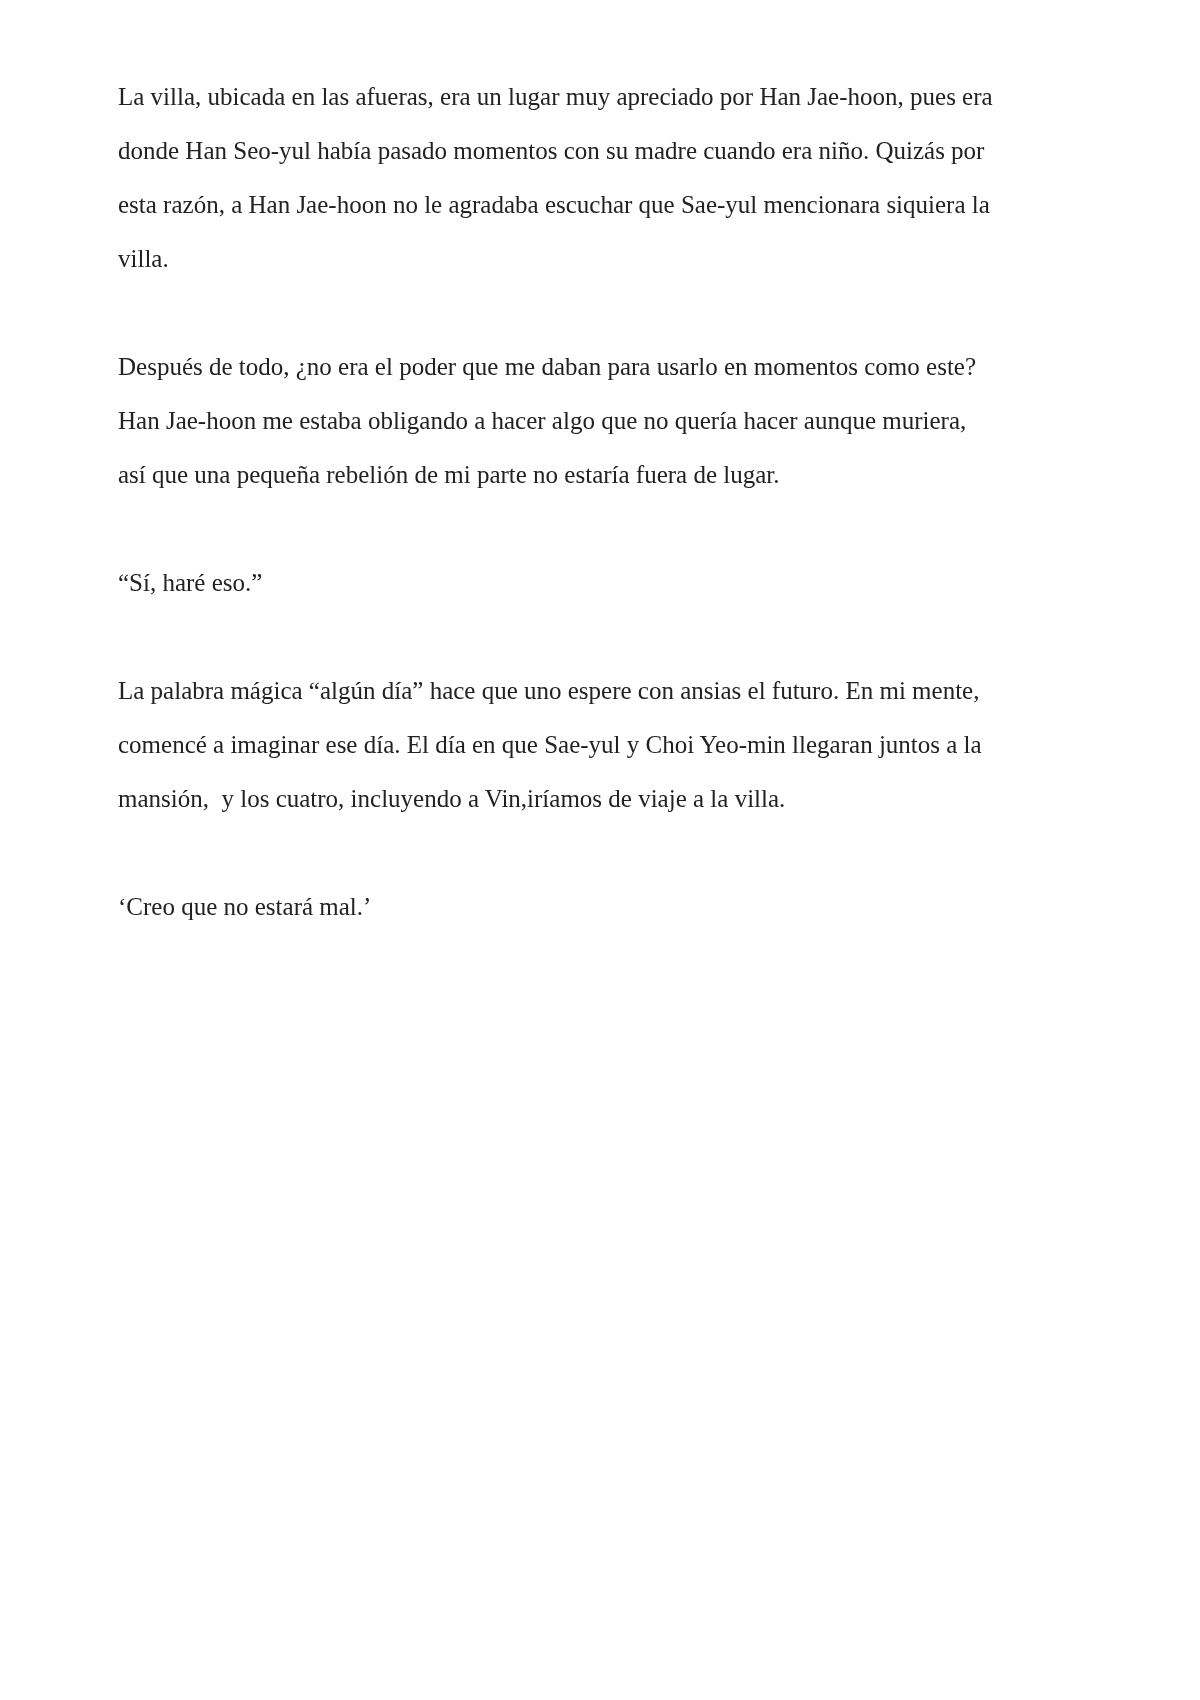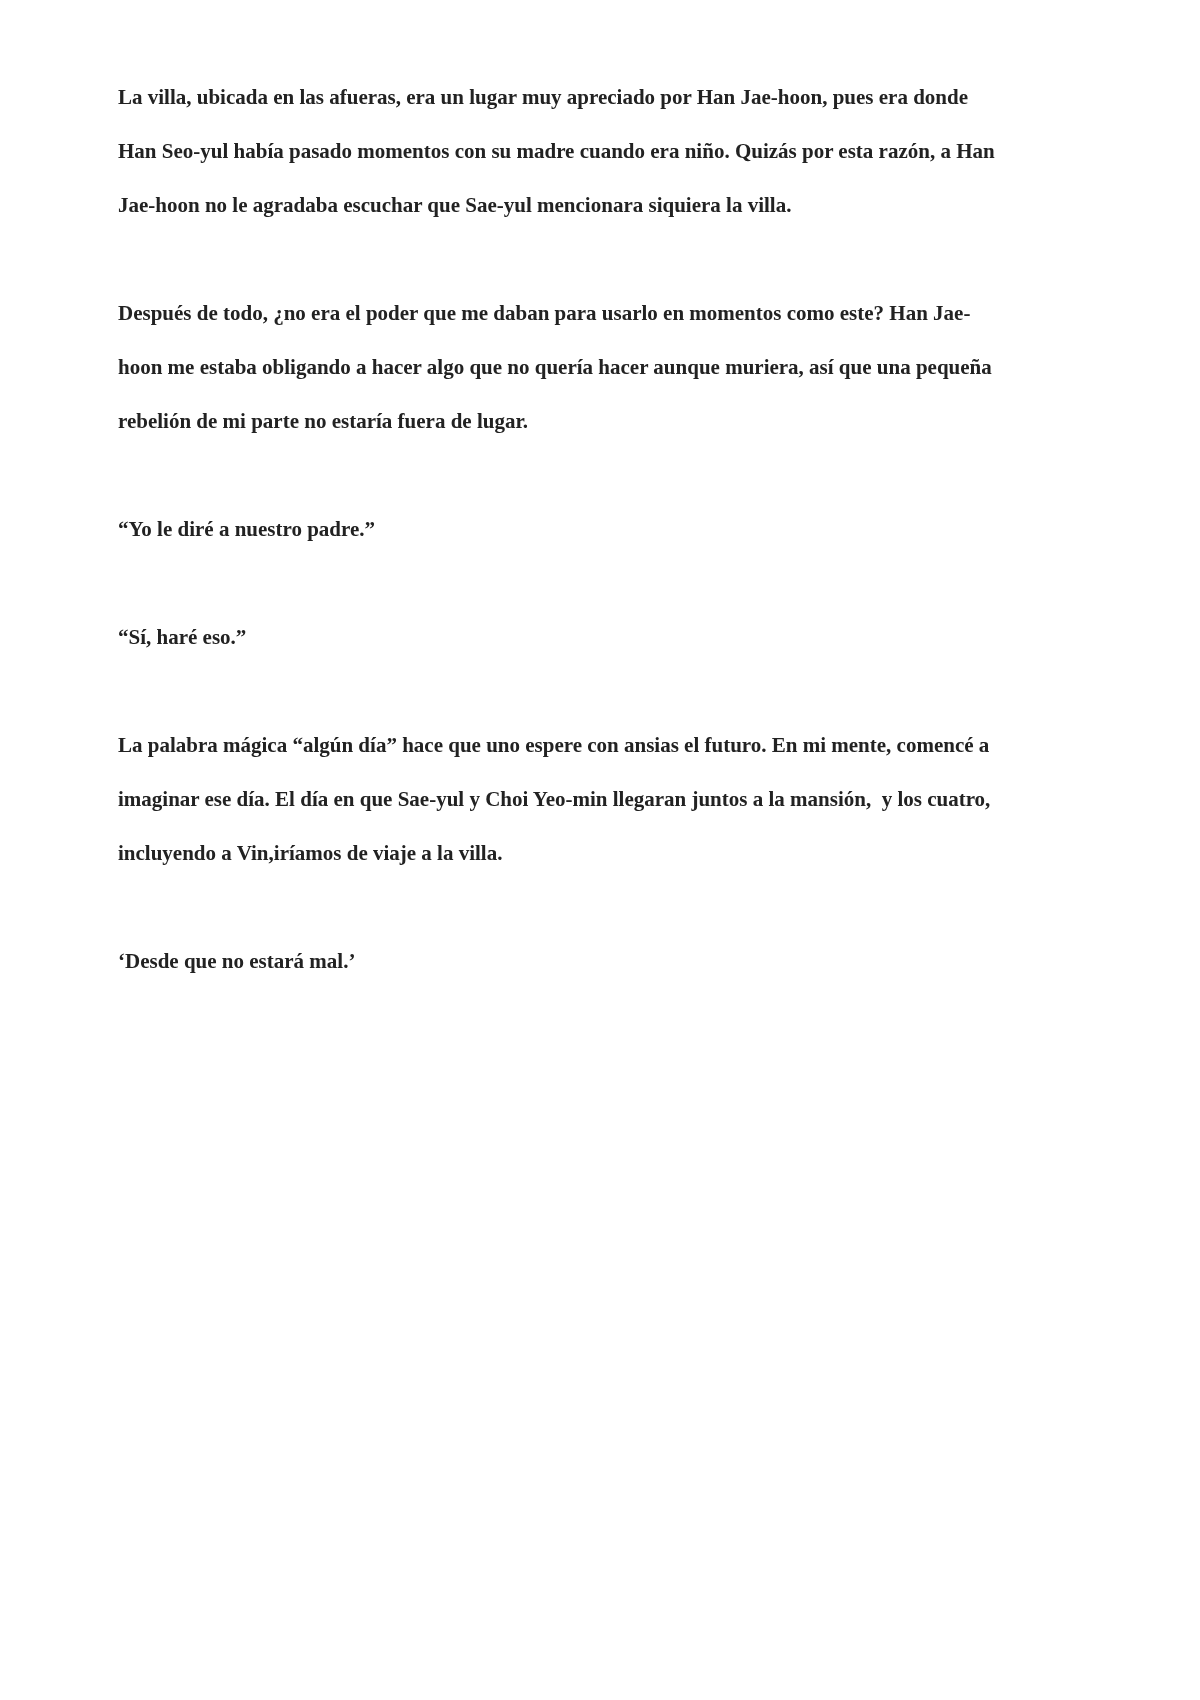--- a/index.html
+++ b/index.html
@@ -19,37 +19,36 @@
     width: 1200px;
     height: 1700px;
     background: #ffffff;
     padding: 70px 0 0 118px;
   }
   .chapter-text {
     width: 882px;
   }
   .chapter-text p {
     margin: 0 0 54px 0;
-    font-size: 21px;
+    font-size: 25px;
     line-height: 54px;
-    font-weight: 700;
+    font-weight: 400;
     color: #222222;
     text-align: left;
     white-space: pre-wrap;
     letter-spacing: 0;
   }
   .chapter-text p:last-child {
     margin-bottom: 0;
   }
 </style>
 </head>
 <body>
 
 <div class="page">
   <div class="chapter-text">
     <p>La villa, ubicada en las afueras, era un lugar muy apreciado por Han Jae-hoon, pues era donde Han Seo-yul había pasado momentos con su madre cuando era niño. Quizás por esta razón, a Han Jae-hoon no le agradaba escuchar que Sae-yul mencionara siquiera la villa.</p>
     <p>Después de todo, ¿no era el poder que me daban para usarlo en momentos como este? Han Jae-hoon me estaba obligando a hacer algo que no quería hacer aunque muriera, así que una pequeña rebelión de mi parte no estaría fuera de lugar.</p>
-    <p>“Yo le diré a nuestro padre.”</p>
     <p>“Sí, haré eso.”</p>
     <p>La palabra mágica “algún día” hace que uno espere con ansias el futuro. En mi mente, comencé a imaginar ese día. El día en que Sae-yul y Choi Yeo-min llegaran juntos a la mansión,  y los cuatro, incluyendo a Vin,iríamos de viaje a la villa.</p>
-    <p>‘Desde que no estará mal.’</p>
+    <p>‘Creo que no estará mal.’</p>
   </div>
 </div>
 
 </body></html>

